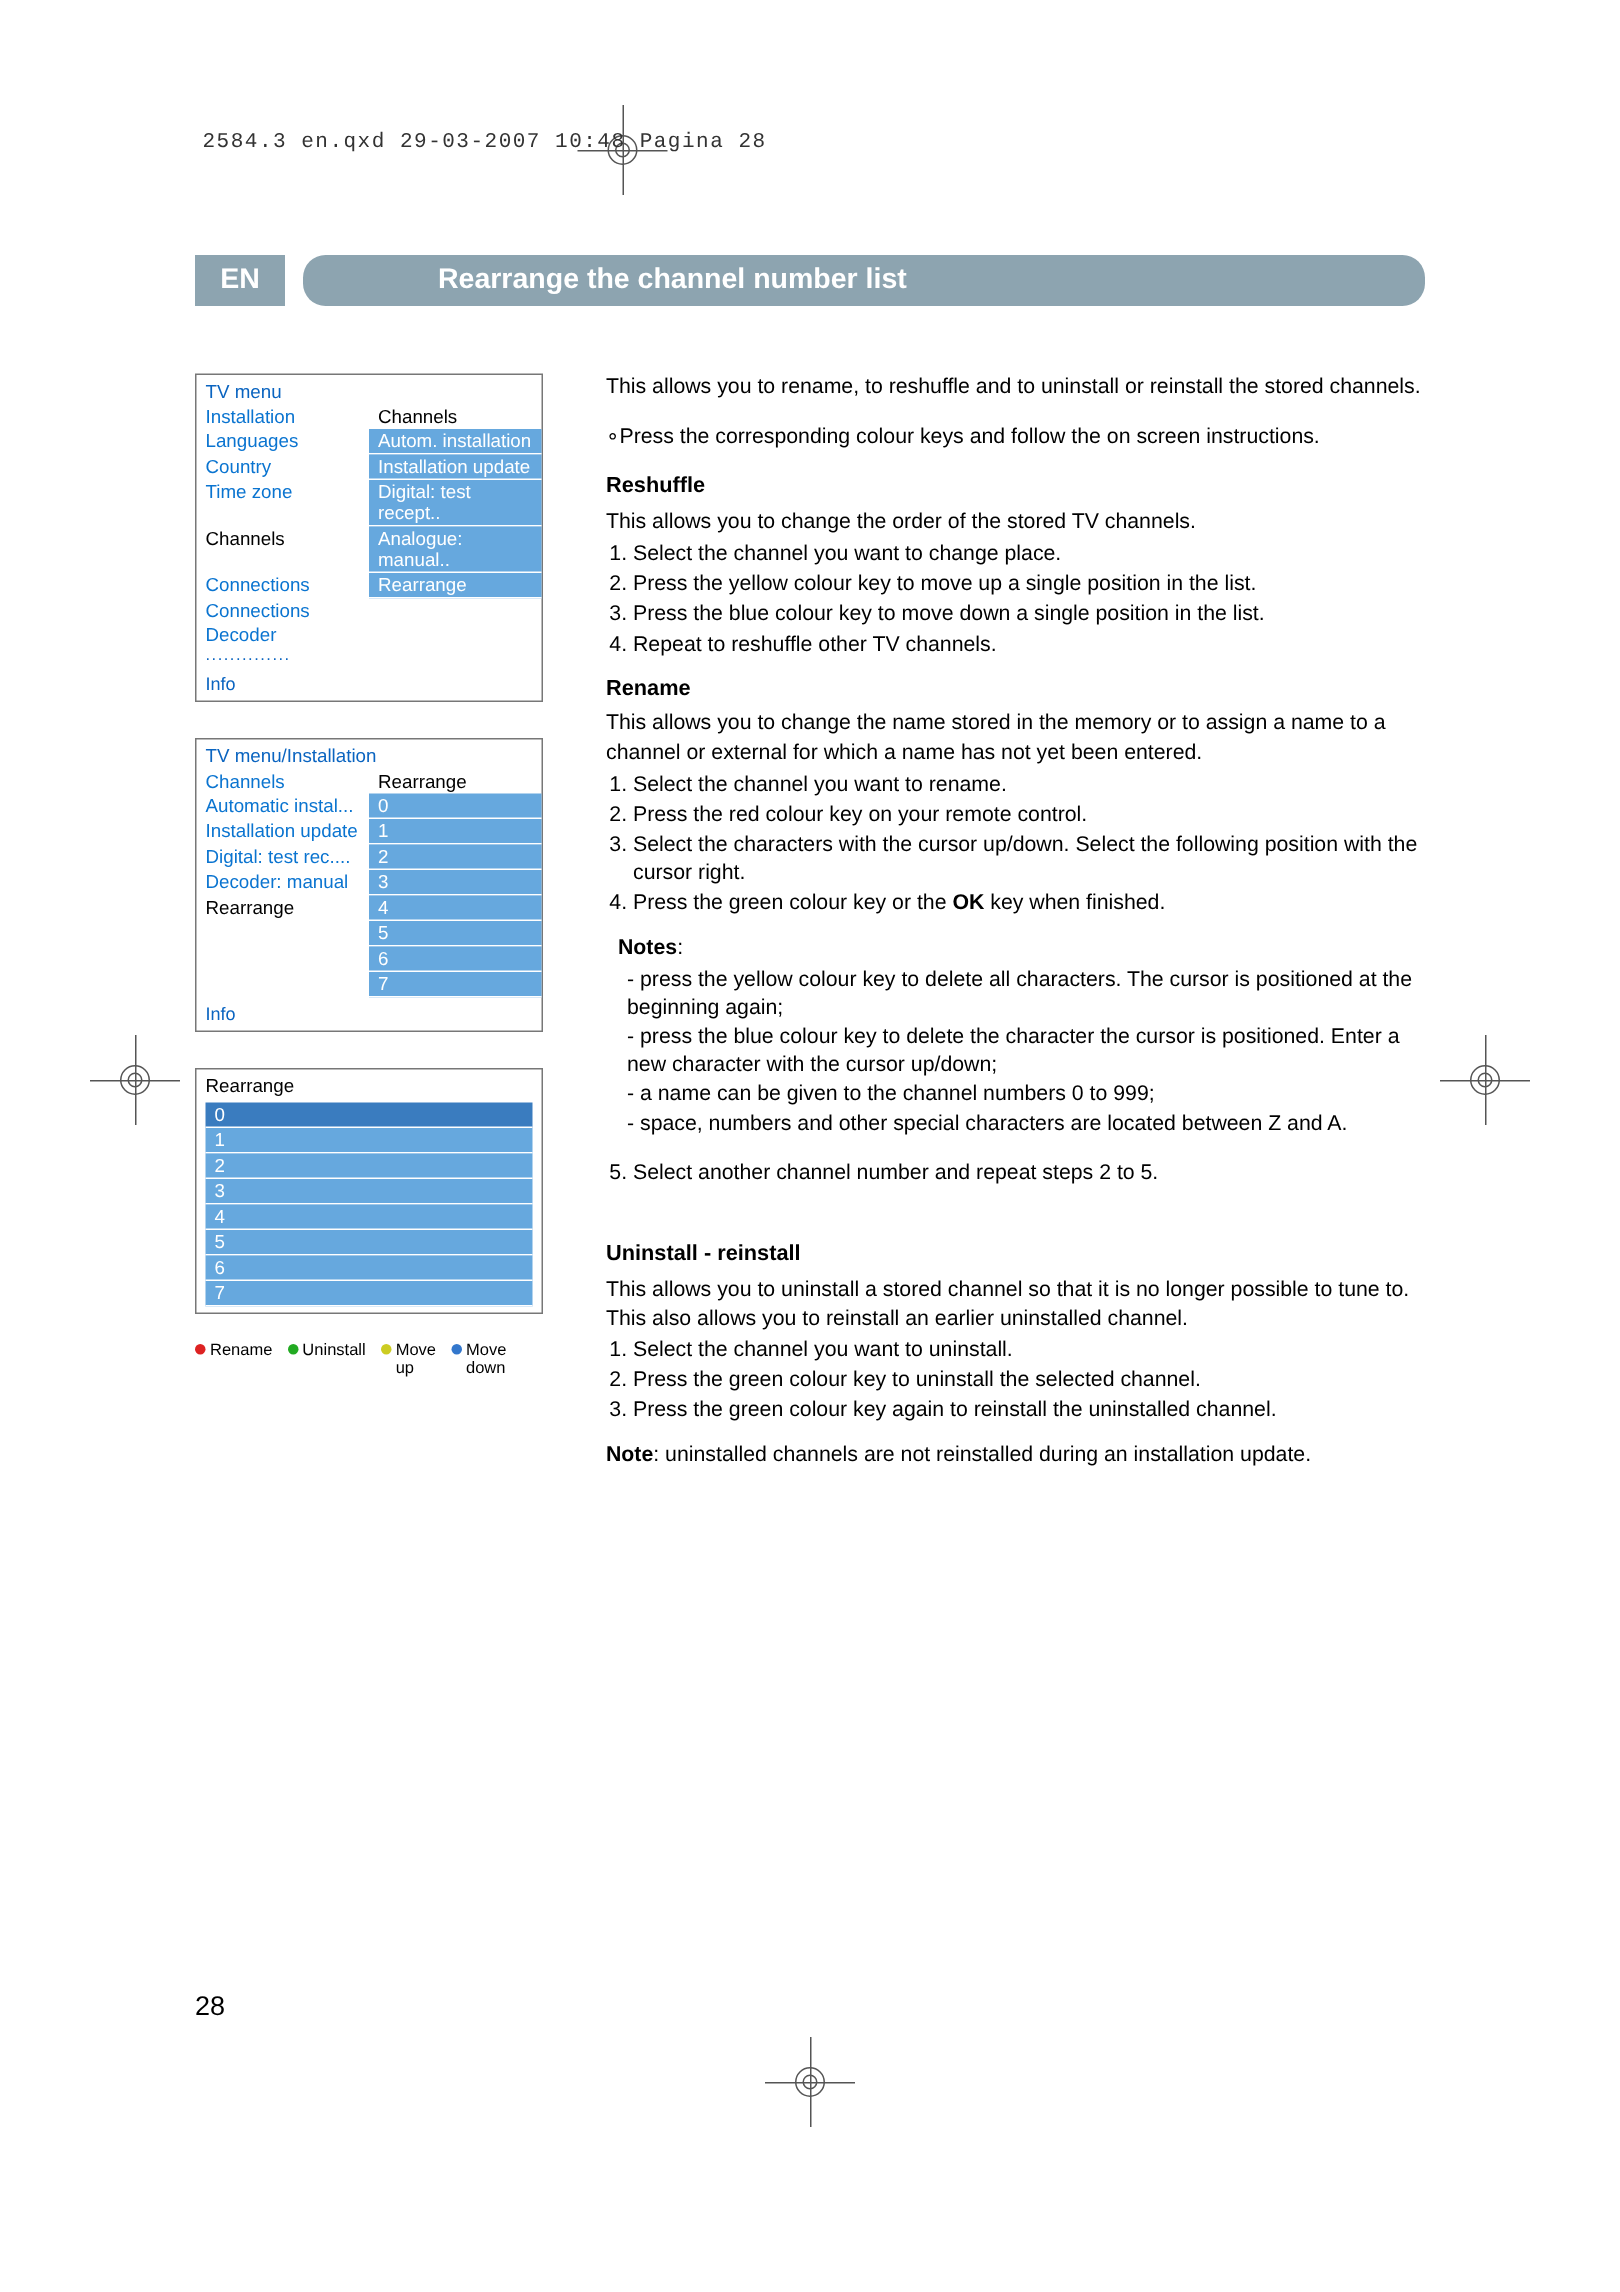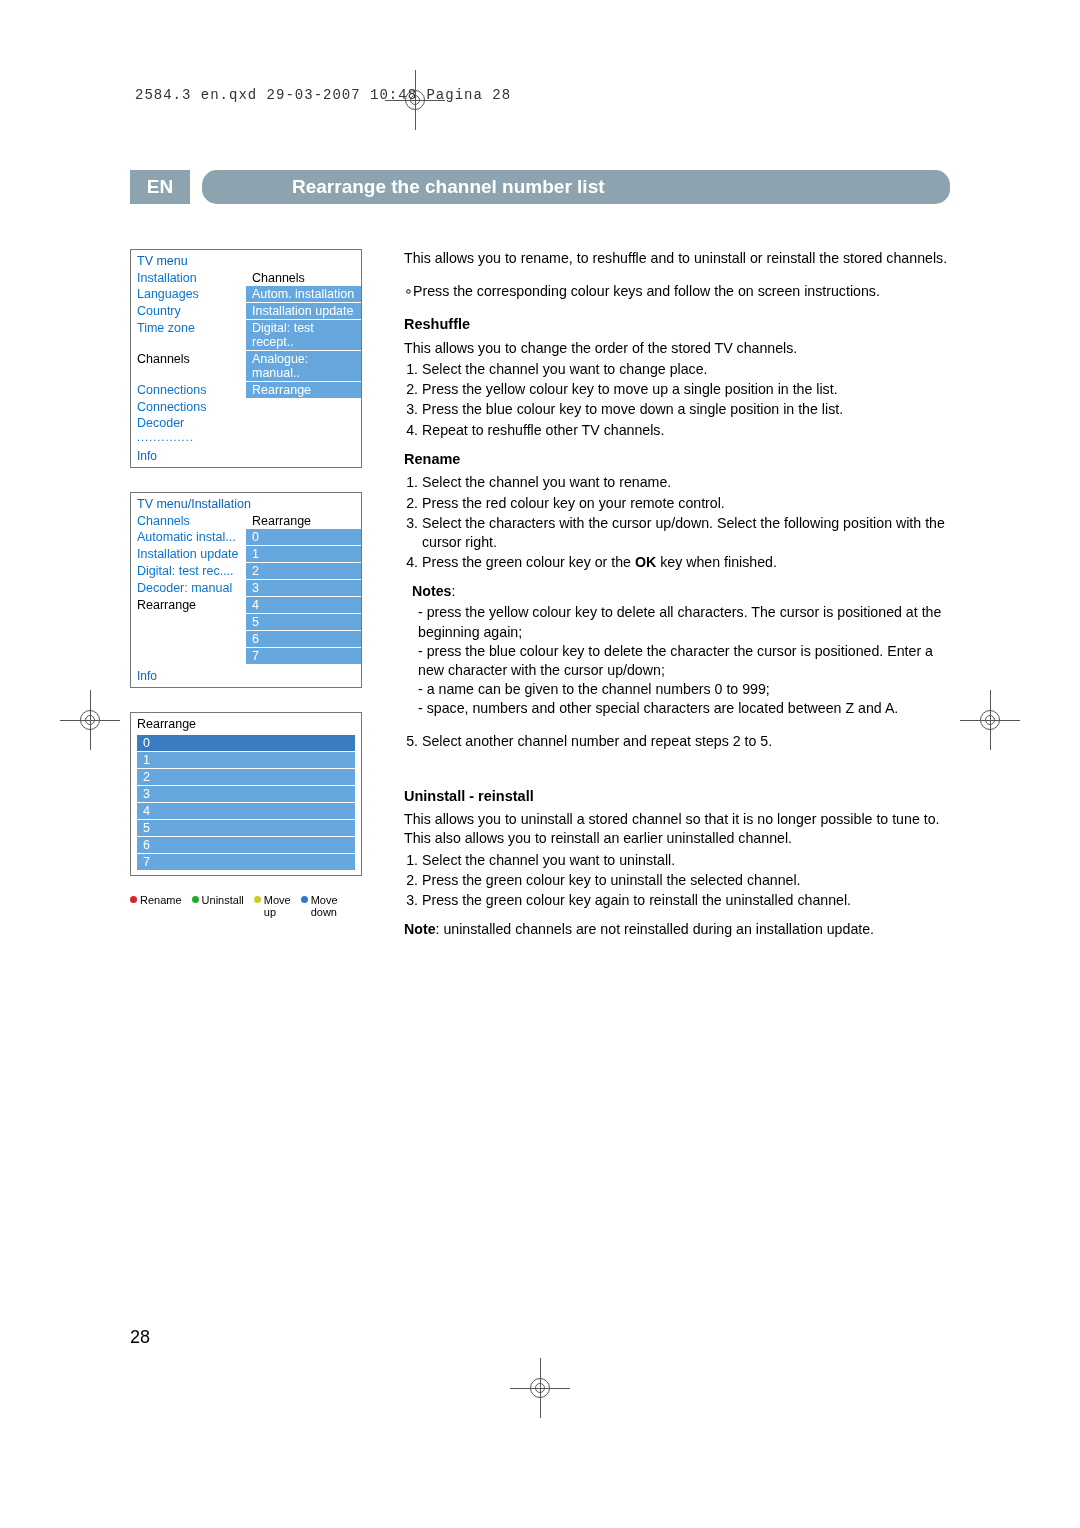--- a/index.html
+++ b/index.html
@@ -280,20 +280,21 @@
         <h4>Reshuffle</h4>
         <p>This allows you to change the order of the stored TV channels.</p>
         <ol id="resh-ol">
             <li>Select the channel you want to change place.</li>
             <li>Press the yellow colour key  to move up a single position in the list.</li>
             <li>Press the blue colour key to move down a single position in the list.</li>
             <li>Repeat to reshuffle other TV channels.</li>
           </ol>
 
         <h4>Rename</h4>
+        <p>This allows you to change the name stored in the memory or to assign a name to a channel or external for which a name has not yet been entered.</p>
         <ol id="ren-ol1">
             <li>Select the channel you want to rename.</li>
             <li>Press the red colour key on your remote control.</li>
             <li>Select the characters with the cursor up/down. Select the following position with the cursor right.</li>
             <li>Press the green colour key or the <b>OK</b> key when finished.</li>
           </ol>
 
         <div class="notes-block">
           <p><span class="note-lbl">Notes</span>:</p>
           <ul id="notes-ul">

